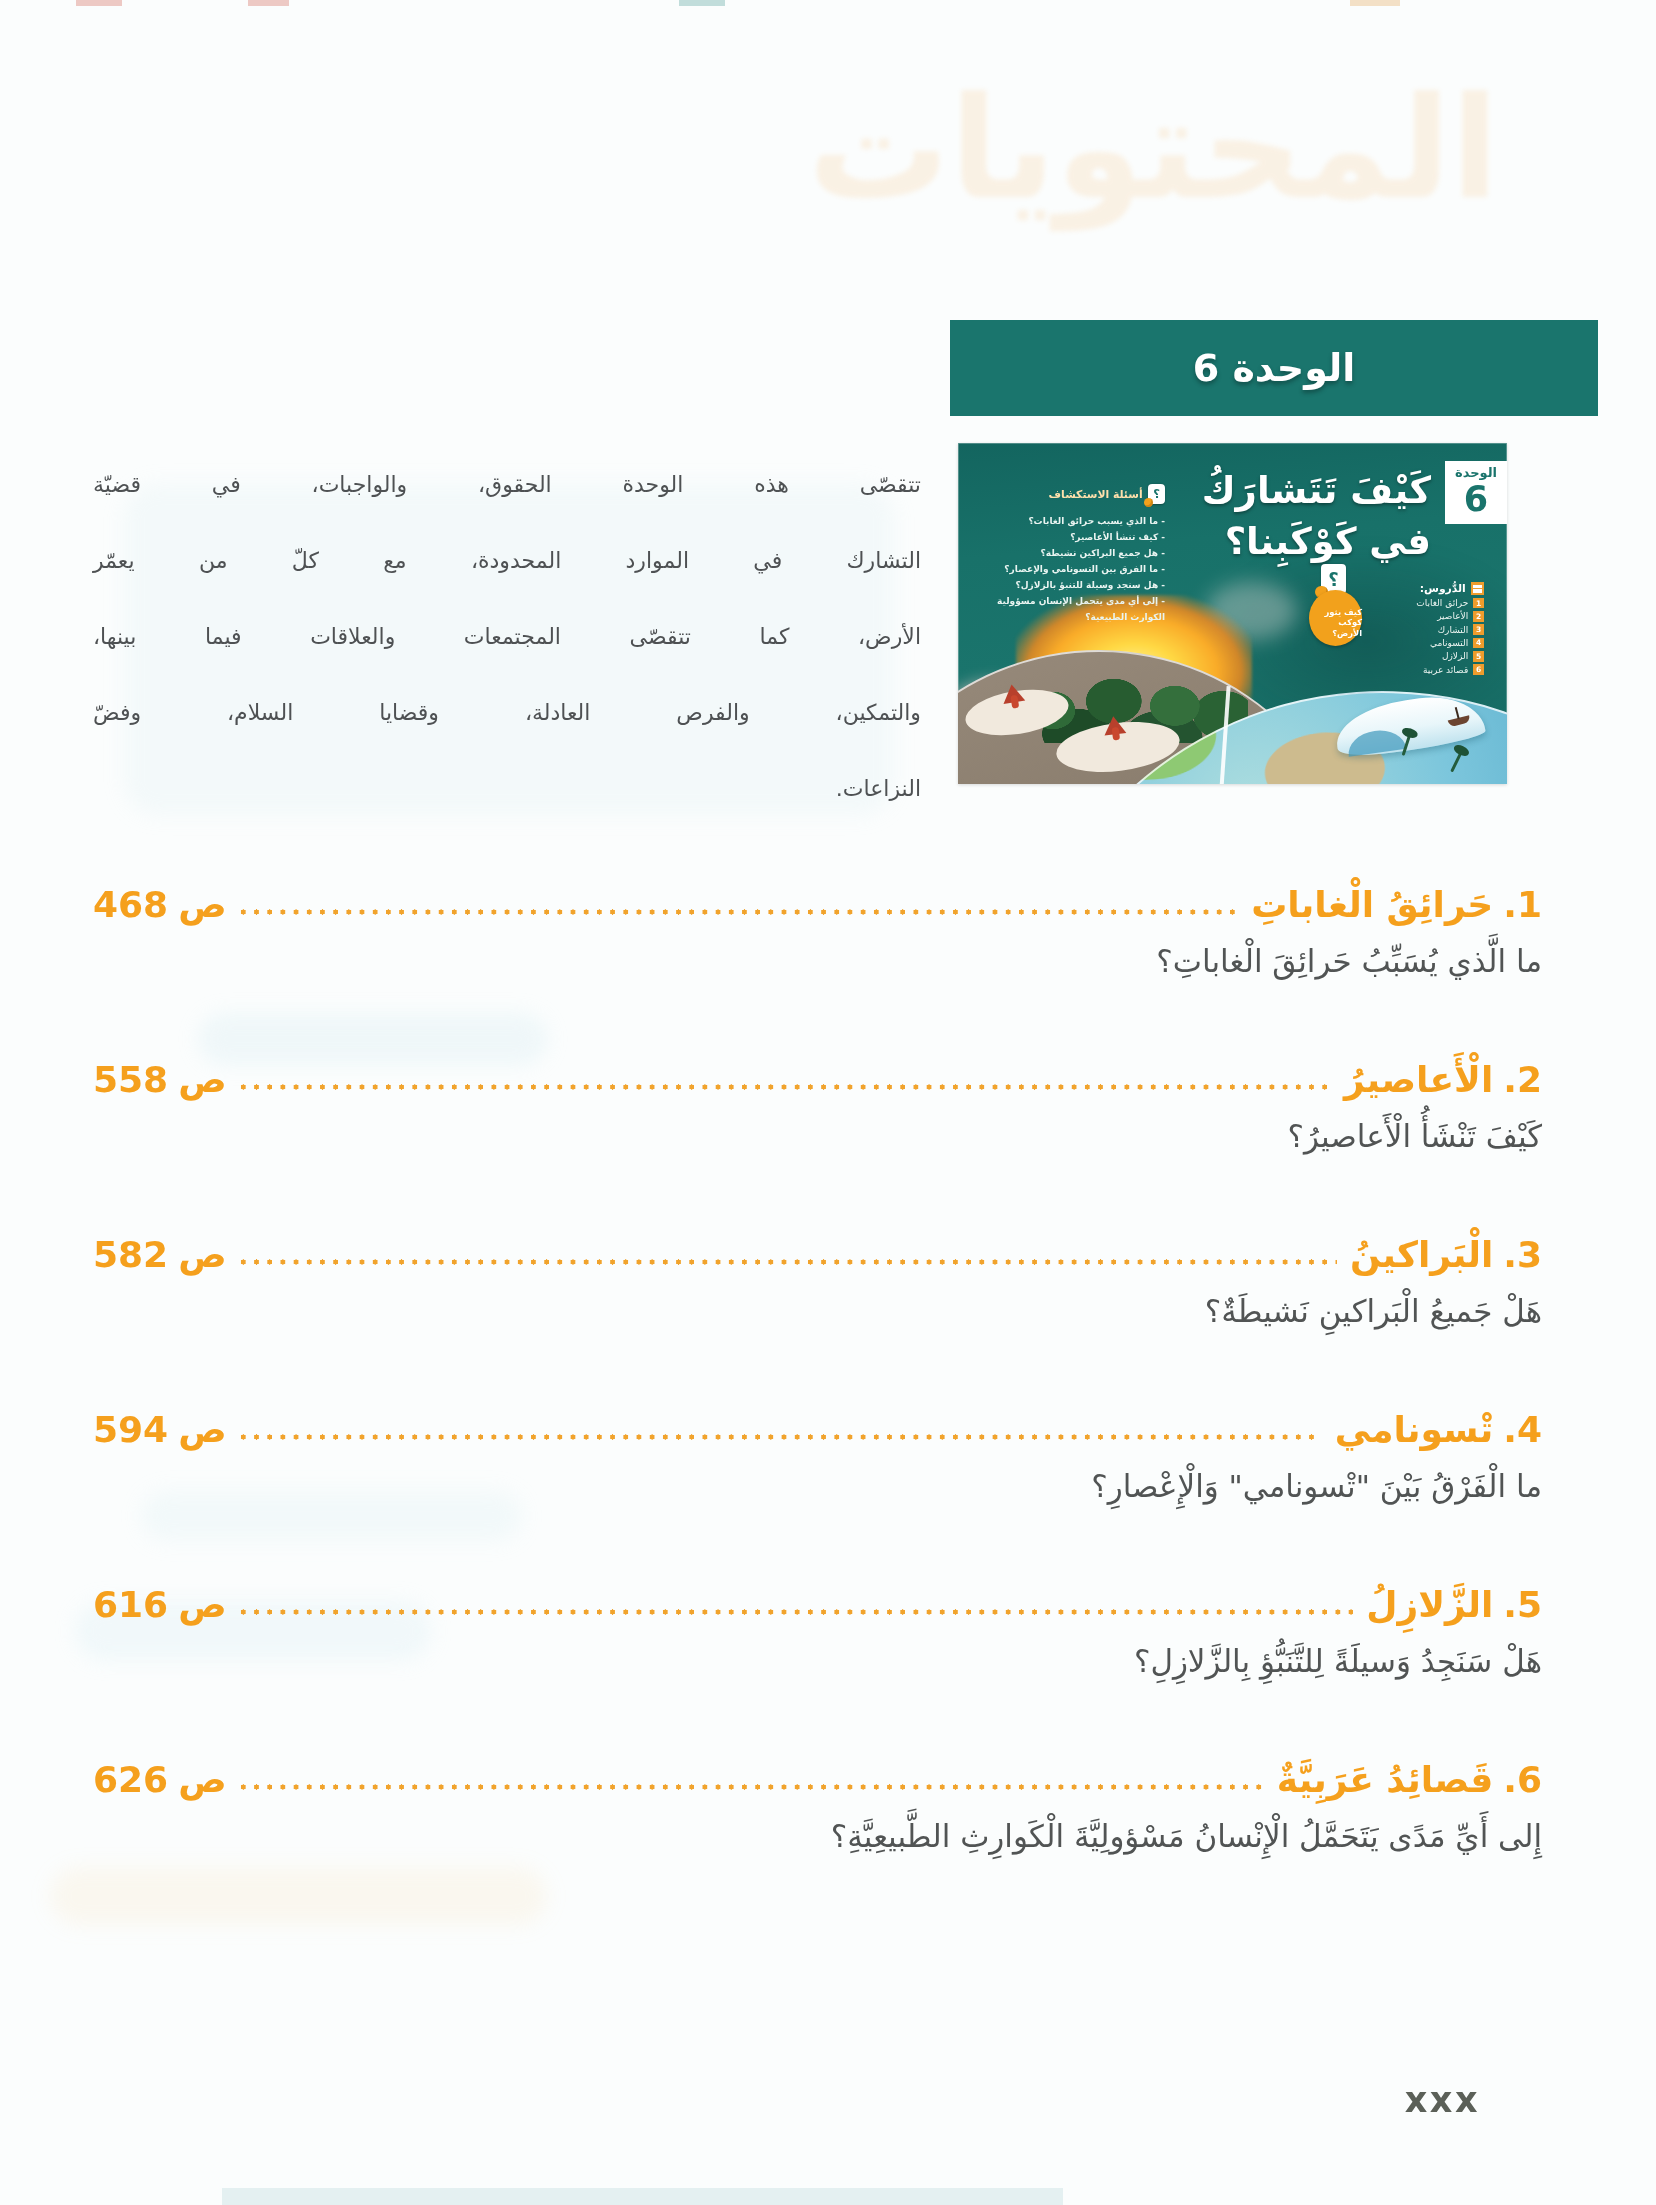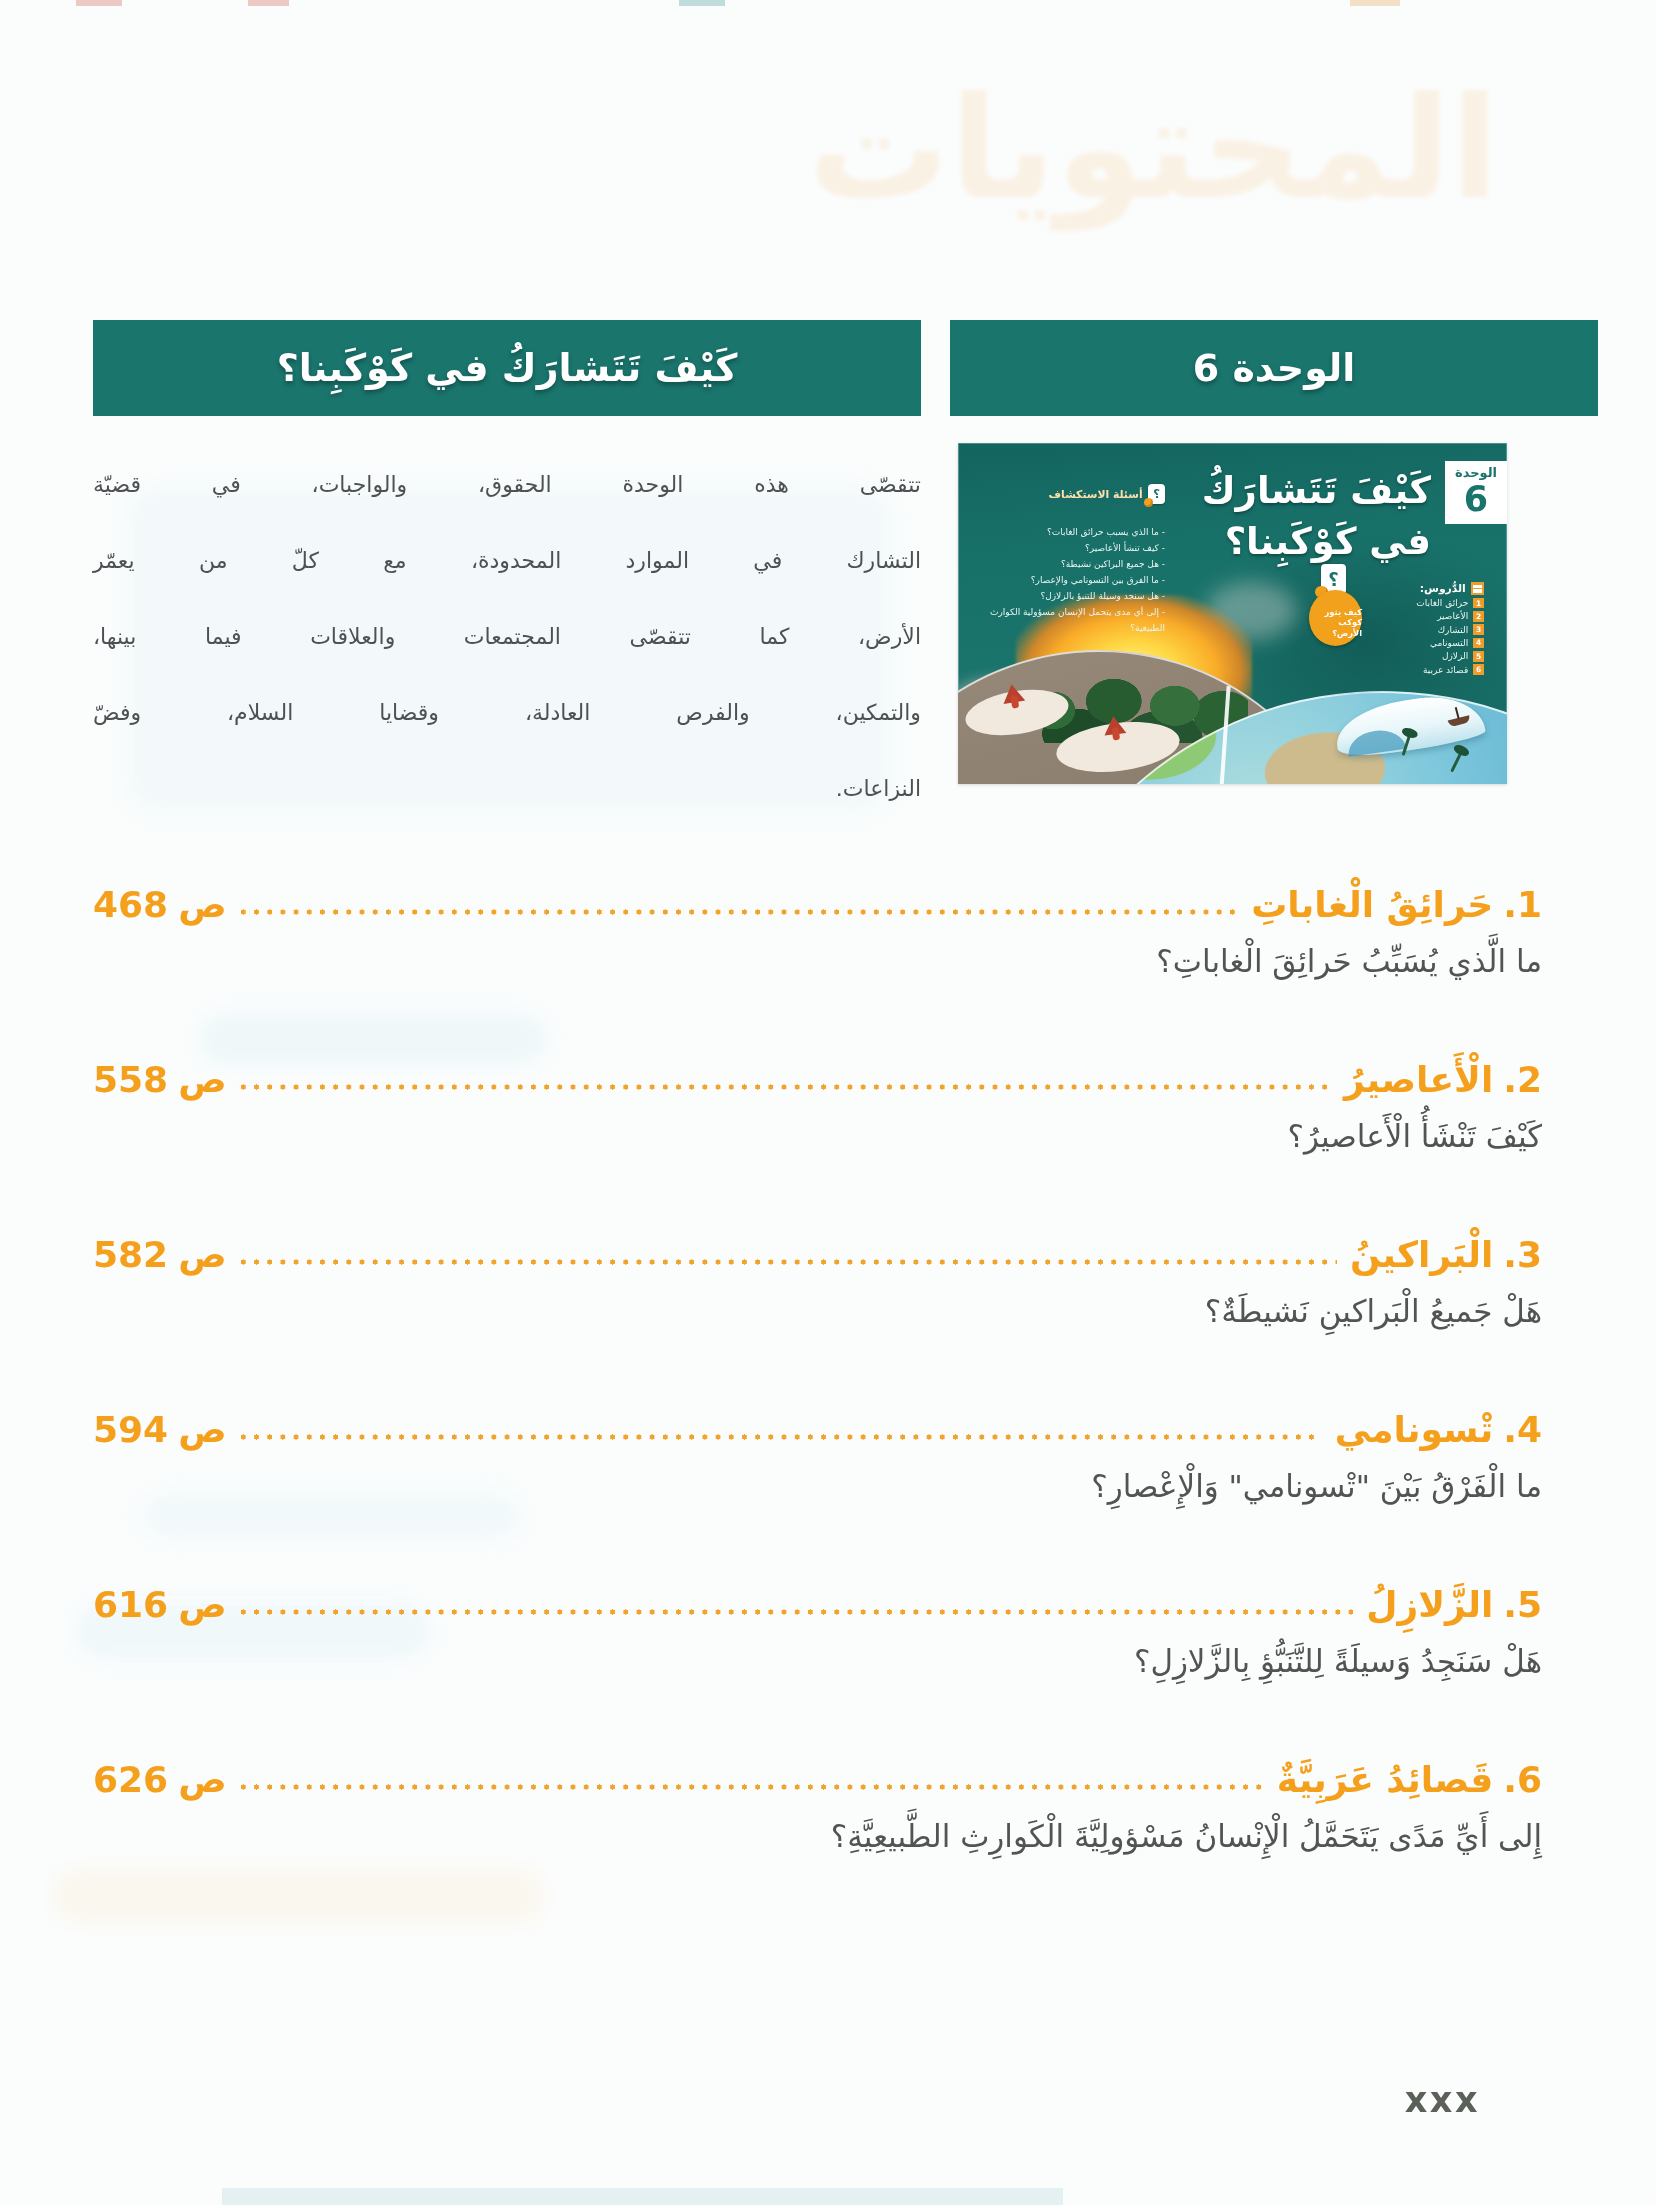--- a/index.html
+++ b/index.html
@@ -59,21 +59,21 @@
   .qcard.small { width:16.6px; height:20px; font-size:11.6px; flex:0 0 auto; }
   .qcard.small::after { width:9px; height:9px; left:-4.1px; bottom:-3.3px; }
 
   .bubble { position:absolute; left:351px; top:147px; width:53px; height:56px; background:#f2a11c;
             border-radius:50%; color:#fff; font-weight:bold; font-size:8.3px; line-height:10.8px;
             text-align:right; padding-top:16.6px; direction:rtl; box-shadow:0 1.7px 3.3px rgba(0,0,0,.25); }
 
   .explore { position:absolute; left:15px; top:41px; width:192px; direction:rtl; }
   .explore-head { display:flex; align-items:center; gap:5.8px; }
   .explore-head-label { color:#ffe0ac; font-size:10.8px; font-weight:bold; }
-  .explore-list { margin-top:20px; }
+  .explore-list { margin-top:9px;font-weight:bold; }
   .explore-q { direction:rtl; text-align:right; font-size:9px; line-height:16px; color:#e9f4f1; }
   .explore-q::before { content:"- "; }
 
   .lessons { position:absolute; right:23px; top:139px; width:112px; direction:rtl; text-align:right; }
   .lessons-head { display:flex; align-items:center; gap:5px; font-size:10.8px; font-weight:bold; color:#fff; }
   .book-icon { position:relative; width:13.2px; height:13.2px; background:#ef9d2d; flex:0 0 auto; }
   .book-icon::before { content:""; position:absolute; inset:2.5px; background:#fff; }
   .book-icon::after  { content:""; position:absolute; left:2.5px; right:2.5px; top:5.8px; height:1.7px; background:#ef9d2d; }
   .lesson { display:flex; align-items:center; gap:5px; margin-top:2.5px; }
   .lesson-num { width:10.8px; height:10.8px; background:#ee9c2c; color:#fff; font-size:7.5px; font-weight:bold;
@@ -156,23 +156,20 @@
   <div class="tm tm3"></div>
   <div class="tm tm4"></div>
 
   <div class="ghost-title">المحتويات</div>
   <div class="gb gb1"></div>
   <div class="gb gb2"></div>
   <div class="gb gb3"></div>
   <div class="gb gb4"></div>
   <div class="gb gb5"></div>
 
-  <div class="banner banner-left">
-    <span class="banner-text">كَيْفَ تَتَشارَكُ في كَوْكَبِنا؟</span>
-  </div>
   <div class="banner banner-right">
     <span class="banner-text">الوحدة 6</span>
   </div>
 
   <div class="intro">
     <div class="intro-line">تتقصّى هذه الوحدة الحقوق، والواجبات، في قضيّة</div>
     <div class="intro-line">التشارك في الموارد المحدودة، مع كلّ من يعمّر</div>
     <div class="intro-line">الأرض، كما تتقصّى المجتمعات والعلاقات فيما بينها،</div>
     <div class="intro-line">والتمكين، والفرص العادلة، وقضايا السلام، وفضّ</div>
     <div class="intro-line last">النزاعات.</div>

